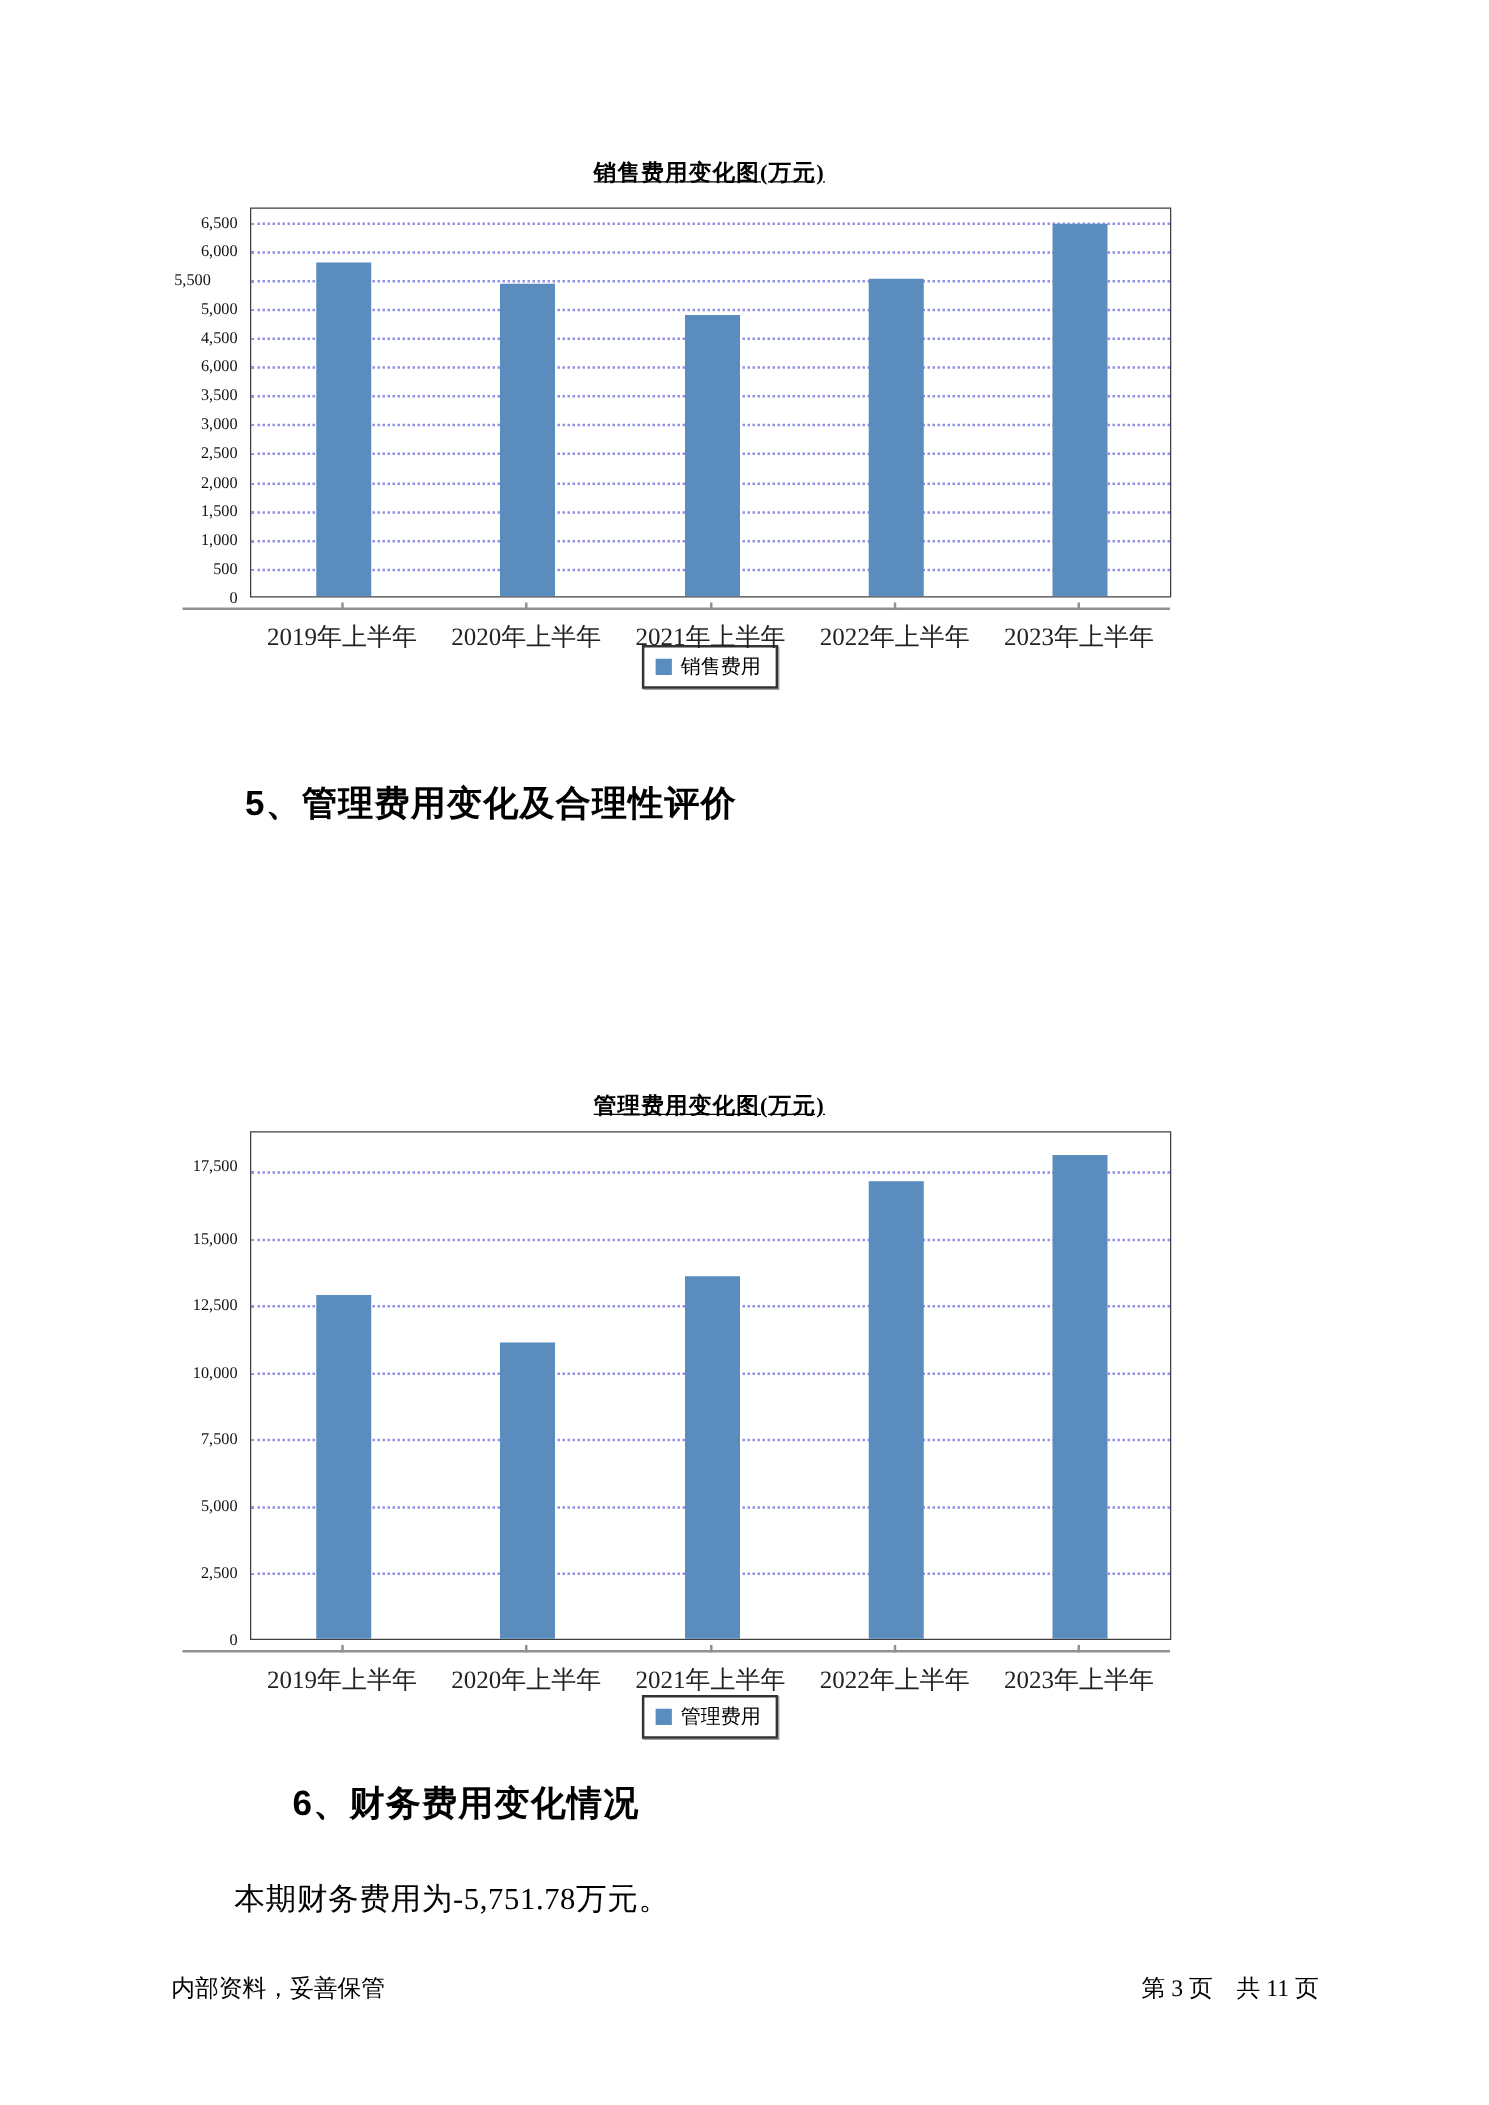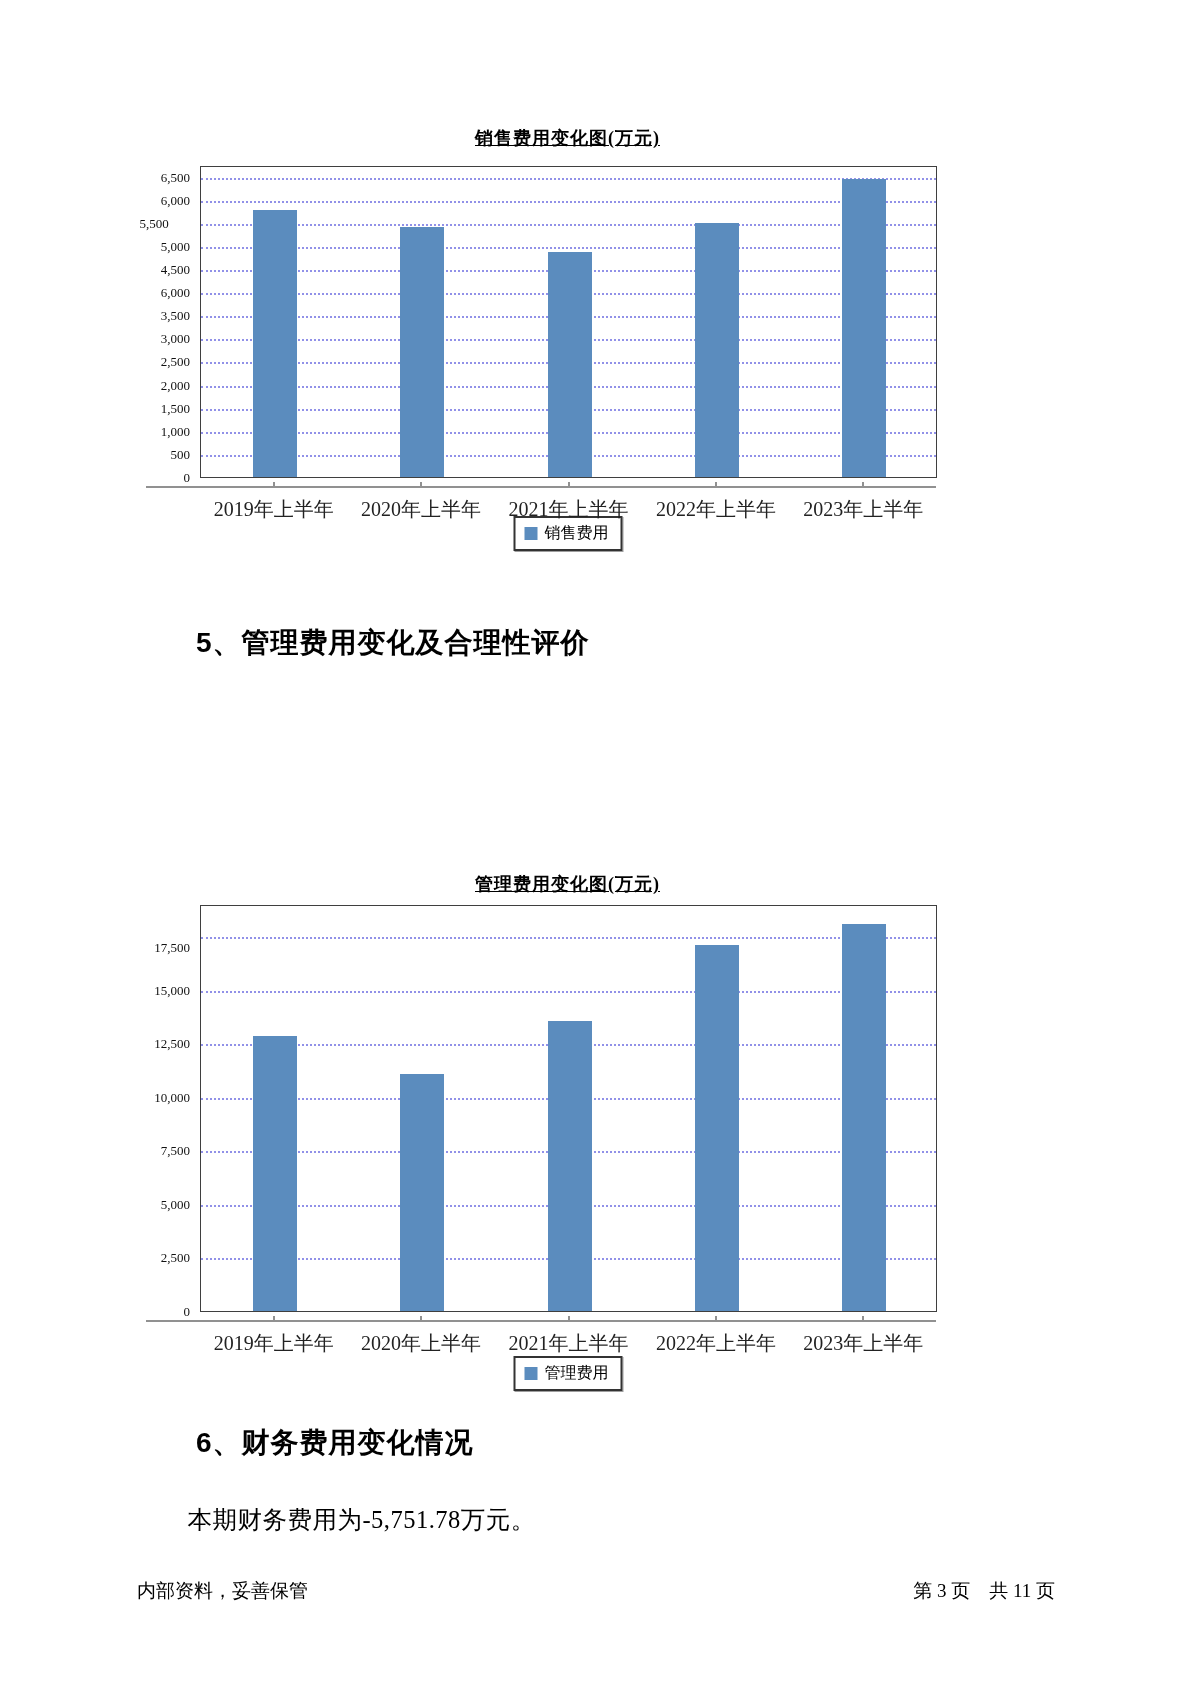--- a/index.html
+++ b/index.html
@@ -52,21 +52,21 @@
   #chart2 .legend { top:492px; }
   .legend-swatch { width:13px; height:13px; display:inline-block; }
 
   
   .section-heading {
     position:absolute; left:196px;
     font-family:"Liberation Sans", sans-serif; font-weight:bold;
     font-size:28px; letter-spacing:1px;
   }
   #heading5 { top:624px; }
-  #heading6 { top:1424px; }
+  #heading6 { top:1424px;margin-left:38px; }
 
   .body-para {
     position:absolute; left:136px; width:924px;
     font-size:24.5px; line-height:48px; text-align:justify;
     text-indent:2.1em; letter-spacing:0.5px;
   }
   #para5 { top:684px; }
   #para6 { top:1496px; text-align:left; }
 
   .footer {
@@ -163,21 +163,21 @@
       <span class="legend-swatch" style="background: rgb(91, 140, 190);"></span>
       <span class="legend-label">管理费用</span>
     </div>
   <div class="ytick" style="top: 440px;">0</div>
       <div class="ytick" style="top: 386.447px;">2,500</div>
       <div class="ytick" style="top: 332.895px;">5,000</div>
       <div class="ytick" style="top: 279.342px;">7,500</div>
       <div class="ytick" style="top: 225.789px;">10,000</div>
       <div class="ytick" style="top: 172.237px;">12,500</div>
       <div class="ytick" style="top: 118.684px;">15,000</div>
-      <div class="ytick" style="top: 76px;">17,500</div>
+      <div class="ytick" style="top: 61px;">17,500</div>
       <div class="xlabel" style="left: 200px; width: 147.4px;">2019年上半年</div>
       <div class="xlabel" style="left: 347.4px; width: 147.4px;">2020年上半年</div>
       <div class="xlabel" style="left: 494.8px; width: 147.4px;">2021年上半年</div>
       <div class="xlabel" style="left: 642.2px; width: 147.4px;">2022年上半年</div>
       <div class="xlabel" style="left: 789.6px; width: 147.4px;">2023年上半年</div>
     </div>
 
   <div class="section-heading" id="heading6">6、财务费用变化情况</div>
   <div class="body-para" id="para6">本期财务费用为-5,751.78万元。</div>
 

